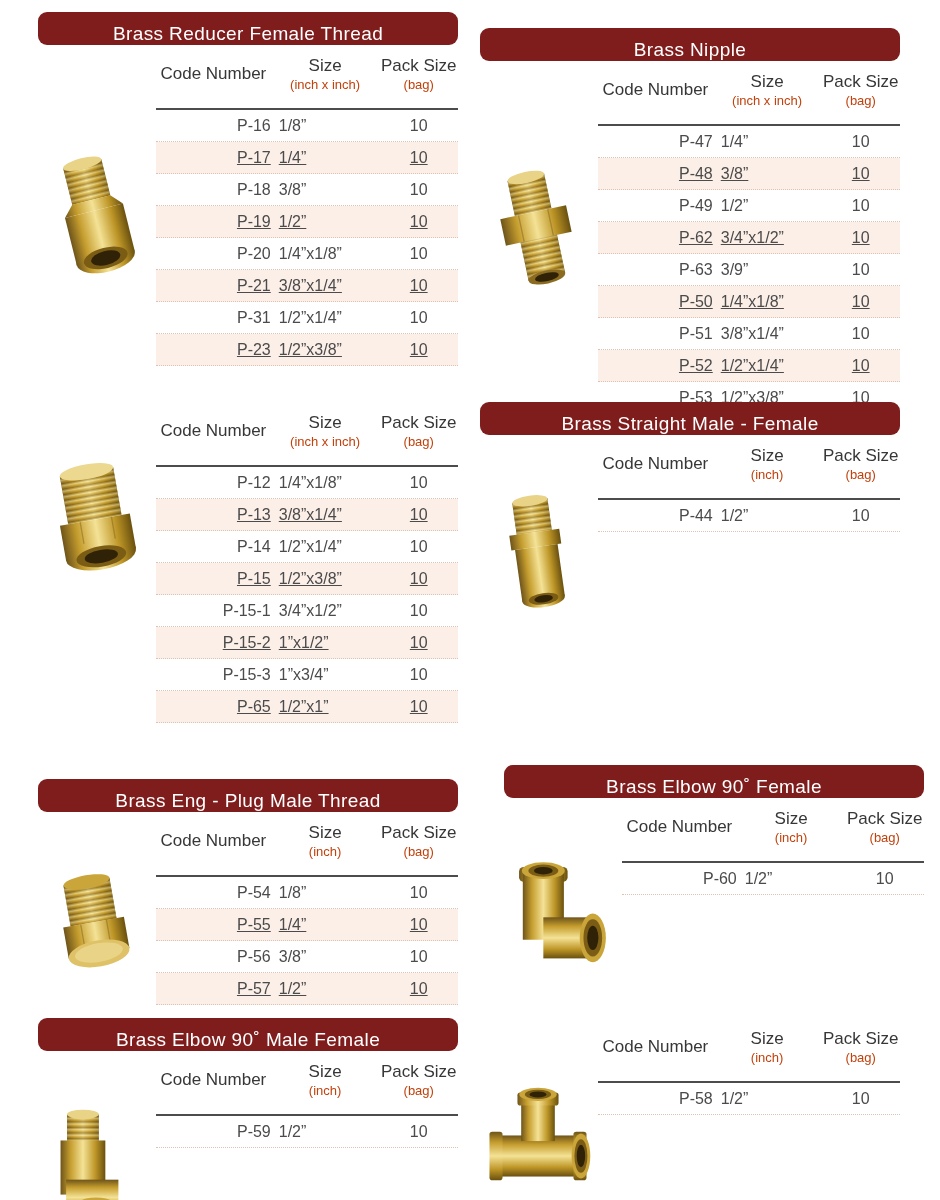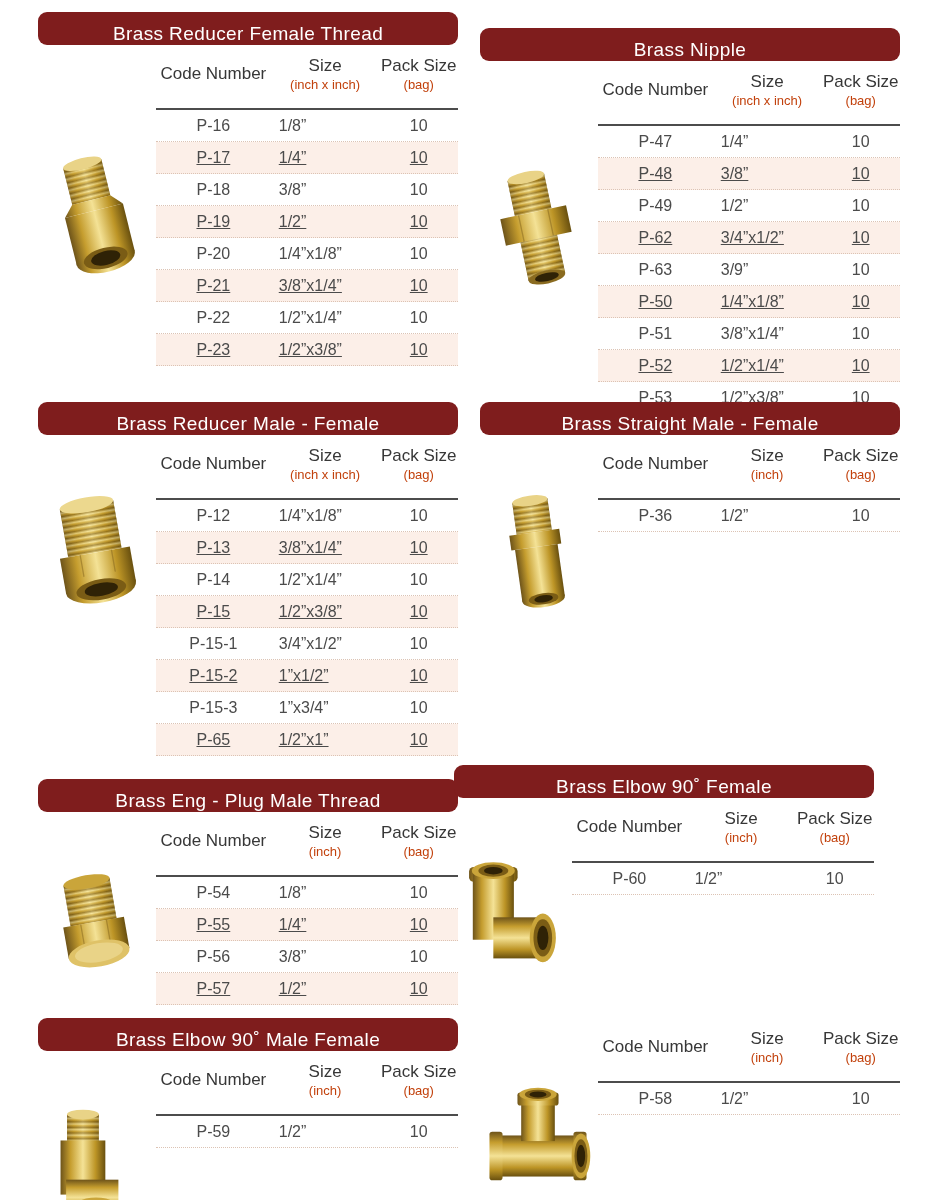--- a/index.html
+++ b/index.html
@@ -2,21 +2,21 @@
 <html><head>
 <meta charset="utf-8">
 <style>
   html,body{margin:0;padding:0;background:#ffffff;}
   body{font-family:"Liberation Sans",sans-serif;-webkit-font-smoothing:antialiased;}
   #page{position:relative;width:940px;height:1200px;background:#ffffff;overflow:hidden;}
 
   .section{position:absolute;width:420px;}
   .sec-1{left:38px;top:12px;}  .sec-2{left:480px;top:28px;}
   .sec-3{left:38px;top:402px;} .sec-4{left:480px;top:402px;}
-  .sec-5{left:38px;top:779px;} .sec-6{left:454px;top:765px;}
+  .sec-5{left:38px;top:779px;} .sec-6{left:504px;top:765px;}
   .sec-7{left:38px;top:1018px;}.sec-8{left:480px;top:1018px;}
 
   .header-bar{height:33px;background:#7f1d1d;border-radius:9px;
     display:flex;align-items:flex-end;justify-content:center;}
   .section-title{color:#ffffff;font-size:19px;letter-spacing:.4px;}
 
   .content{position:relative;margin-top:8px;min-height:200px;}
 
   .product-image{position:absolute;left:0;top:42px;width:116px;height:160px;
     display:flex;align-items:flex-start;justify-content:center;}
@@ -28,21 +28,21 @@
   .th{display:flex;flex-direction:column;justify-content:center;align-items:center;}
   .th-code{width:38%;}
   .th-size{width:36%;}
   .th-pack{width:26%;}
   .th-label{font-size:17px;color:#373737;}
   .th-unit{font-size:13px;color:#c2410c;margin-top:1px;}
 
   .trow{display:flex;height:31px;align-items:center;
     border-bottom:1px dotted #dcc3b4;font-size:16px;color:#4b4b4b;}
   .trow.alt{background:#fcefe8;text-decoration:underline;}
-  .c-code{width:38%;text-align:center;}
+  .c-code{width:38%;text-align:right;}
   .c-size{width:36%;text-align:left;padding-left:8px;box-sizing:border-box;}
   .c-pack{width:26%;text-align:center;}
 
   .hexline{stroke:#8a6b20;stroke-width:1.4;opacity:.55;}
 </style>
 </head>
 <body>
 
 <svg width="0" height="0" style="position:absolute" aria-hidden="true">
   <defs>
@@ -225,21 +225,21 @@
                 <div class="cell c-code">P-20</div>
                 <div class="cell c-size">1/4”x1/8”</div>
                 <div class="cell c-pack">10</div>
               </div>
               <div class="trow alt">
                 <div class="cell c-code">P-21</div>
                 <div class="cell c-size">3/8”x1/4”</div>
                 <div class="cell c-pack">10</div>
               </div>
               <div class="trow">
-                <div class="cell c-code">P-22</div>
+                <div class="cell c-code">P-31</div>
                 <div class="cell c-size">1/2”x1/4”</div>
                 <div class="cell c-pack">10</div>
               </div>
               <div class="trow alt">
                 <div class="cell c-code">P-23</div>
                 <div class="cell c-size">1/2”x3/8”</div>
                 <div class="cell c-pack">10</div>
               </div>
             </div>
       </div>
@@ -315,23 +315,20 @@
                 <div class="cell c-code">P-53</div>
                 <div class="cell c-size">1/2”x3/8”</div>
                 <div class="cell c-pack">10</div>
               </div>
             </div>
       </div>
     </div>
   </div>
 
   <div class="section sec-3">
-    <div class="header-bar">
-      <span class="section-title">Brass Reducer Male - Female</span>
-    </div>
     <div class="content">
       <div class="product-image">
             <svg class="fitting" viewBox="0 0 120 150">
               <use href="#sym-reducer-male-female"></use>
             </svg>
           </div>
       <div class="table">
         <div class="thead">
           <div class="th th-code">
             <span class="th-label h-code">Code Number</span>
@@ -410,21 +407,21 @@
             <span class="th-label h-size">Size</span>
             <span class="th-unit u-size">(inch)</span>
           </div>
           <div class="th th-pack">
             <span class="th-label h-pack">Pack Size</span>
             <span class="th-unit u-pack">(bag)</span>
           </div>
         </div>
         <div class="rows">
               <div class="trow">
-                <div class="cell c-code">P-36</div>
+                <div class="cell c-code">P-44</div>
                 <div class="cell c-size">1/2”</div>
                 <div class="cell c-pack">10</div>
               </div>
             </div>
       </div>
     </div>
   </div>
 
   <div class="section sec-5">
     <div class="header-bar">

